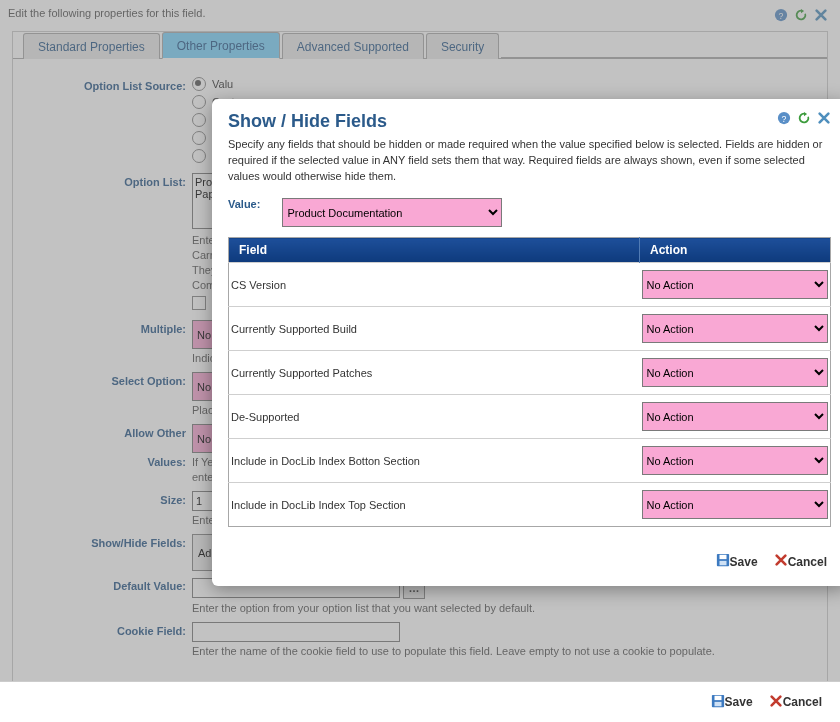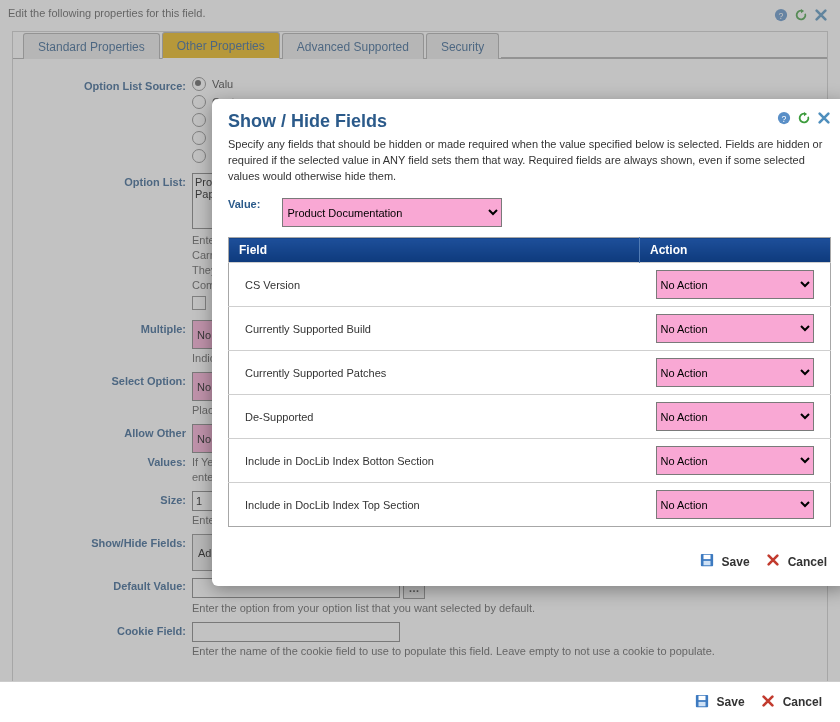--- a/index.html
+++ b/index.html
@@ -7,61 +7,61 @@
 
   
   .underlay{padding:5px 8px 0 8px}
   .page-title{font-size:18px;font-weight:bold;color:#4f7aa0;margin:0}
   .page-sub{color:#555;margin:2px 0 12px 0}
   .u-icons{position:absolute;top:8px;right:12px;display:flex;gap:6px}
 
   .card{border:1px solid #ccc;margin:8px 4px 0 4px;background:#fff;padding-bottom:25px;position:relative}
   .tabs{display:flex;align-items:flex-end;border-bottom:1px solid #aaa;margin-top:-1px}
   .tab{padding:6px 14px 5px 14px;border:1px solid #aaa;border-bottom:none;background:#eaeaea;color:#2b5a8a;font-size:12px;margin-right:2px;border-top-left-radius:3px;border-top-right-radius:3px;position:relative;top:1px;cursor:pointer}
-  .tab.active{background:#eab308;border-bottom:1px solid #fff;font-weight:normal}
+  .tab.active{background:#7dd3fc;border-bottom:1px solid #fff;font-weight:normal}
   .tabs .spacer{flex:1;border-bottom:1px solid #aaa}
 
   .form-area{padding:18px 18px 10px 18px}
   .row{display:flex;margin-bottom:6px}
   .lbl{width:155px;text-align:right;padding-right:6px;color:#2b5a8a;font-weight:bold;font-size:11px;line-height:18px}
   .val{flex:1;color:#333}
   .radio-line{display:flex;align-items:center;gap:6px;margin-bottom:4px;color:#333}
   .radio{width:12px;height:12px;border:1px solid #888;border-radius:50%;background:#fff;display:inline-block;position:relative}
   .radio.checked::after{content:"";position:absolute;top:2px;left:2px;width:6px;height:6px;border-radius:50%;background:#555}
   .checkbox{width:12px;height:12px;border:1px solid #888;background:#fff;display:inline-block}
   textarea.opt{width:200px;height:50px;border:1px solid #7a7a7a;font-family:inherit;font-size:11px;padding:2px;resize:none}
   .hint{color:#555;font-size:11px;margin-top:2px;line-height:15px}
   input[type=text].tiny{width:40px;height:18px;border:1px solid #7a7a7a;padding:0 3px;font:inherit}
   input[type=text].med{width:200px;height:18px;border:1px solid #7a7a7a;padding:0 3px;font:inherit}
   select.sel{border:1px solid #7a7a7a;font:inherit;height:29px;background:#f9a8d4}
   .btn-small{border:1px solid #888;background:#eee;font:inherit;padding:1px 5px;height:37px;cursor:pointer}
   .dots{border:1px solid #888;background:#eee;width:20px;height:20px;display:inline-flex;align-items:center;justify-content:center;font-weight:bold;cursor:pointer}
 
   .page-footer{position:absolute;bottom:0;left:0;right:0;border-top:1px solid #ccc;background:#fff;height:40px;display:flex;align-items:center;justify-content:flex-end;gap:16px;padding-right:18px}
-  .act-btn{display:inline-flex;align-items:center;gap:8px;color:#333;font-weight:bold;font-size:12px;cursor:pointer}
+  .act-btn{display:inline-flex;align-items:center;gap:0;color:#333;font-weight:bold;font-size:12px;cursor:pointer}
   .ico{width:14px;height:14px;display:inline-block}
 
   
   .mask{position:absolute;inset:0;background:rgba(120,120,120,0.45)}
 
   
   .modal{position:absolute;top:99px;left:212px;width:603px;background:#fff;border-radius:6px;box-shadow:0 4px 18px rgba(0,0,0,.35);padding:12px 16px 16px 16px}
   .m-head{display:flex;align-items:flex-start}
   .m-title{font-size:18px;font-weight:bold;color:#2b5a8a;margin:0;flex:1}
   .m-icons{display:flex;gap:6px}
   .m-desc{color:#333;margin:4px 0 14px 0;line-height:16px}
 
   .value-row{display:flex;align-items:flex-start;gap:22px;margin-bottom:10px}
   .value-row .vlabel{color:#2b5a8a;font-weight:bold}
   .value-row select{flex:0 0 220px}
 
   table.gt{width:100%;border-collapse:collapse;border:1px solid #a7a7a7}
   table.gt th{background:linear-gradient(#1d4f9a,#0e3a7c);color:#fff;font-weight:bold;text-align:left;padding:5px 10px;font-size:12px;border-right:1px solid #517bb4}
   table.gt th:last-child{border-right:none}
-  table.gt td{border-top:1px solid #cfcfcf;padding:7px 16px;color:#333}
+  table.gt td{border-top:1px solid #cfcfcf;padding:7px 2px;color:#333}
   table.gt td.act{width:140px;text-align:right}
   table.gt td.act select{width:100%}
 
   .m-foot{display:flex;justify-content:flex-end;gap:16px;margin-top:26px;padding-right:4px}
 
   
   svg{display:block}
 </style>
 </head>
 <body>

